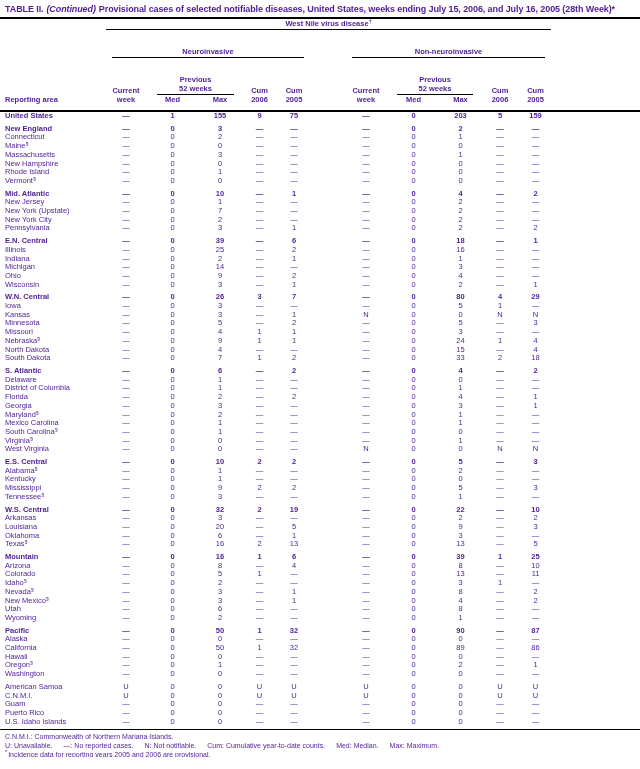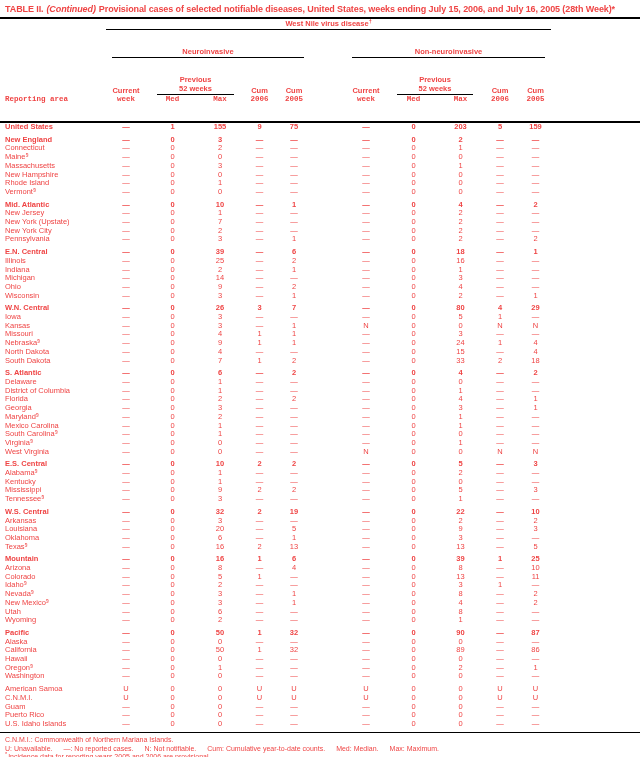--- a/index.html
+++ b/index.html
@@ -1,39 +1,39 @@
 <!DOCTYPE html>
 <html><head>
 <meta charset="utf-8">
 <style>
   html,body {margin:0; padding:0; background:#fff;}
   .page {
     position:relative; width:640px; height:757px; background:#ffffff;
-    font-family:"Liberation Sans", sans-serif; color:#ef4444; overflow:hidden;
+    font-family:"Liberation Sans", sans-serif; color:#4c1d95; overflow:hidden;
   }
   .title {
     font-size:9px; font-weight:bold; line-height:11px;
     padding:4px 10px 2px 5px; border-bottom:2px solid #000;
     letter-spacing:-0.1px;
   }
   .title .cont {font-style:italic;}
   .title span + span {margin-left:3px;}
 
   table.tbl {width:640px; table-layout:fixed; border-collapse:collapse;}
   table.tbl td {padding:0; overflow:hidden; white-space:nowrap;}
 
   thead td {
     font-size:7.5px; font-weight:bold; line-height:9px;
     text-align:center; vertical-align:bottom;
   }
   .h-line div {border-bottom:1px solid #000; padding-bottom:1px;}
   .h-disease div {margin:0 2px;}
   .h-grp div {margin:17px 8px;}
   .h-52 div {margin:0 9px;}
-  tr.h5 td {border-bottom:2px solid #000; padding-bottom:17px;font-family:Liberation Mono, monospace;}
+  tr.h5 td {border-bottom:2px solid #000; padding-bottom:6px;}
   td.area-h {text-align:left !important; padding-left:5px !important;}
 
   tbody td {font-size:7.5px; line-height:8.7px; text-align:center;}
   tbody td.area {text-align:left; padding-left:5px;}
   tbody tr.bold td {font-weight:bold;}
   tbody tr.gaprow td {padding-top:4px;}
 
   sup {font-size:5.5px; vertical-align:super; line-height:0;}
 
   .footnotes {
@@ -458,20 +458,35 @@
           <td class="val">1</td>
           <td></td>
           <td class="val">N</td>
           <td class="val">0</td>
           <td class="val">0</td>
           <td class="val">N</td>
           <td class="val">N</td>
           <td></td>
         </tr>
         <tr>
+          <td class="area">Minnesota</td>
+          <td class="val">—</td>
+          <td class="val">0</td>
+          <td class="val">5</td>
+          <td class="val">—</td>
+          <td class="val">2</td>
+          <td></td>
+          <td class="val">—</td>
+          <td class="val">0</td>
+          <td class="val">5</td>
+          <td class="val">—</td>
+          <td class="val">3</td>
+          <td></td>
+        </tr>
+        <tr>
           <td class="area">Missouri</td>
           <td class="val">—</td>
           <td class="val">0</td>
           <td class="val">4</td>
           <td class="val">1</td>
           <td class="val">1</td>
           <td></td>
           <td class="val">—</td>
           <td class="val">0</td>
           <td class="val">3</td>

